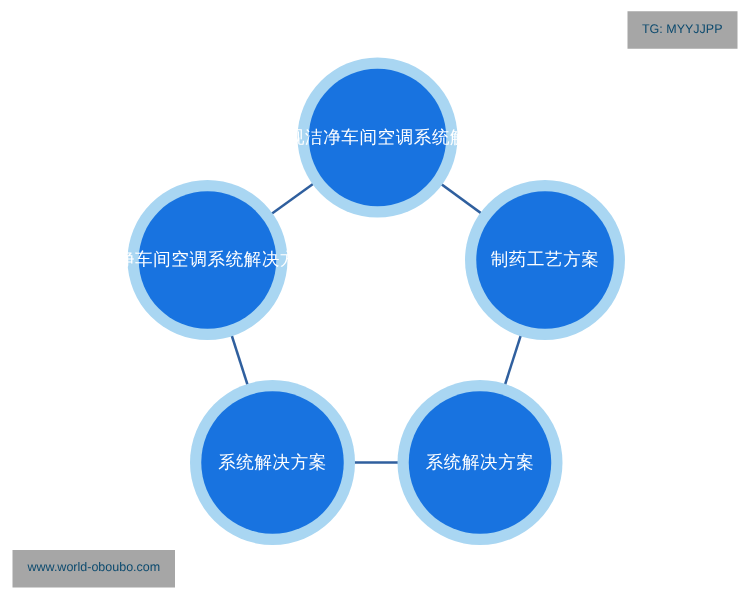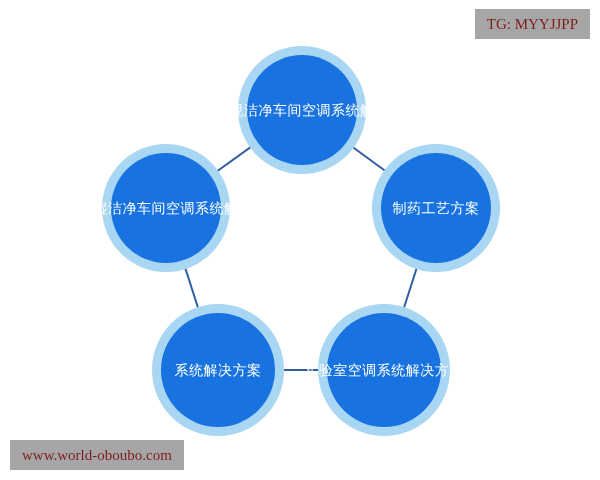--- a/index.html
+++ b/index.html
@@ -3,21 +3,21 @@
 <meta charset="utf-8">
 <style>
   html, body { margin:0; padding:0; }
   body { width:600px; height:480px; background:#ffffff; position:relative; overflow:hidden;
          font-family:"DejaVu Sans", sans-serif; }
   svg.links { position:absolute; left:0; top:0; }
   .node { position:absolute; border-radius:50%; background:#a9d6f2; }
   .node .inner { position:absolute; left:9px; top:9px; right:9px; bottom:9px; border-radius:50%;
                  background:#1873e0; display:flex; align-items:center; justify-content:center; }
   .node .line { color:#ffffff; font-size:14px; line-height:20px; letter-spacing:0.5px; white-space:nowrap; }
-  .tag { position:absolute; background:#a6a6a6; color:#7f1d1d; font-family:Liberation Serif, serif; font-size:15px;
+  .tag { position:absolute; background:#a6a6a6; color:#0c4a6e; font-family:Liberation Sans, sans-serif; font-size:10px;
          padding:0 12px; height:30px; line-height:30px; }
 </style>
 </head>
 <body>
 
 <svg class="links" width="600" height="480">
     <line x1="302" y1="110" x2="436" y2="208" stroke="#2f5f9e" stroke-width="2"></line>
     <line x1="436" y1="208" x2="384" y2="370" stroke="#2f5f9e" stroke-width="2"></line>
     <line x1="384" y1="370" x2="218" y2="370" stroke="#2f5f9e" stroke-width="2"></line>
     <line x1="218" y1="370" x2="166" y2="208" stroke="#2f5f9e" stroke-width="2"></line>
@@ -33,32 +33,30 @@
       </div>
     </div>
     <div class="node" style="left: 372px; top: 144px; width: 128px; height: 128px;">
       <div class="inner">
         <div class="line">制药工艺</div>
         <div class="line">方案</div>
       </div>
     </div>
     <div class="node" style="left: 318px; top: 304px; width: 132px; height: 132px;">
       <div class="inner">
-        <div class="line">实验室空调</div>
         <div class="line">系统解决方案</div>
       </div>
     </div>
     <div class="node" style="left: 152px; top: 304px; width: 132px; height: 132px;">
       <div class="inner">
         <div class="line">系统解决方案</div>
       </div>
     </div>
     <div class="node" style="left: 102px; top: 144px; width: 128px; height: 128px;">
       <div class="inner">
-        <div class="line">制药低湿</div>
         <div class="line">洁净车间空调</div>
         <div class="line">系统解决方案</div>
       </div>
     </div>
   </div>
 
 <div class="tag" style="right:10px; top:9px;">TG: MYYJJPP</div>
 <div class="tag" style="left:10px; top:440px;">www.world-oboubo.com</div>
 
 </body></html>

